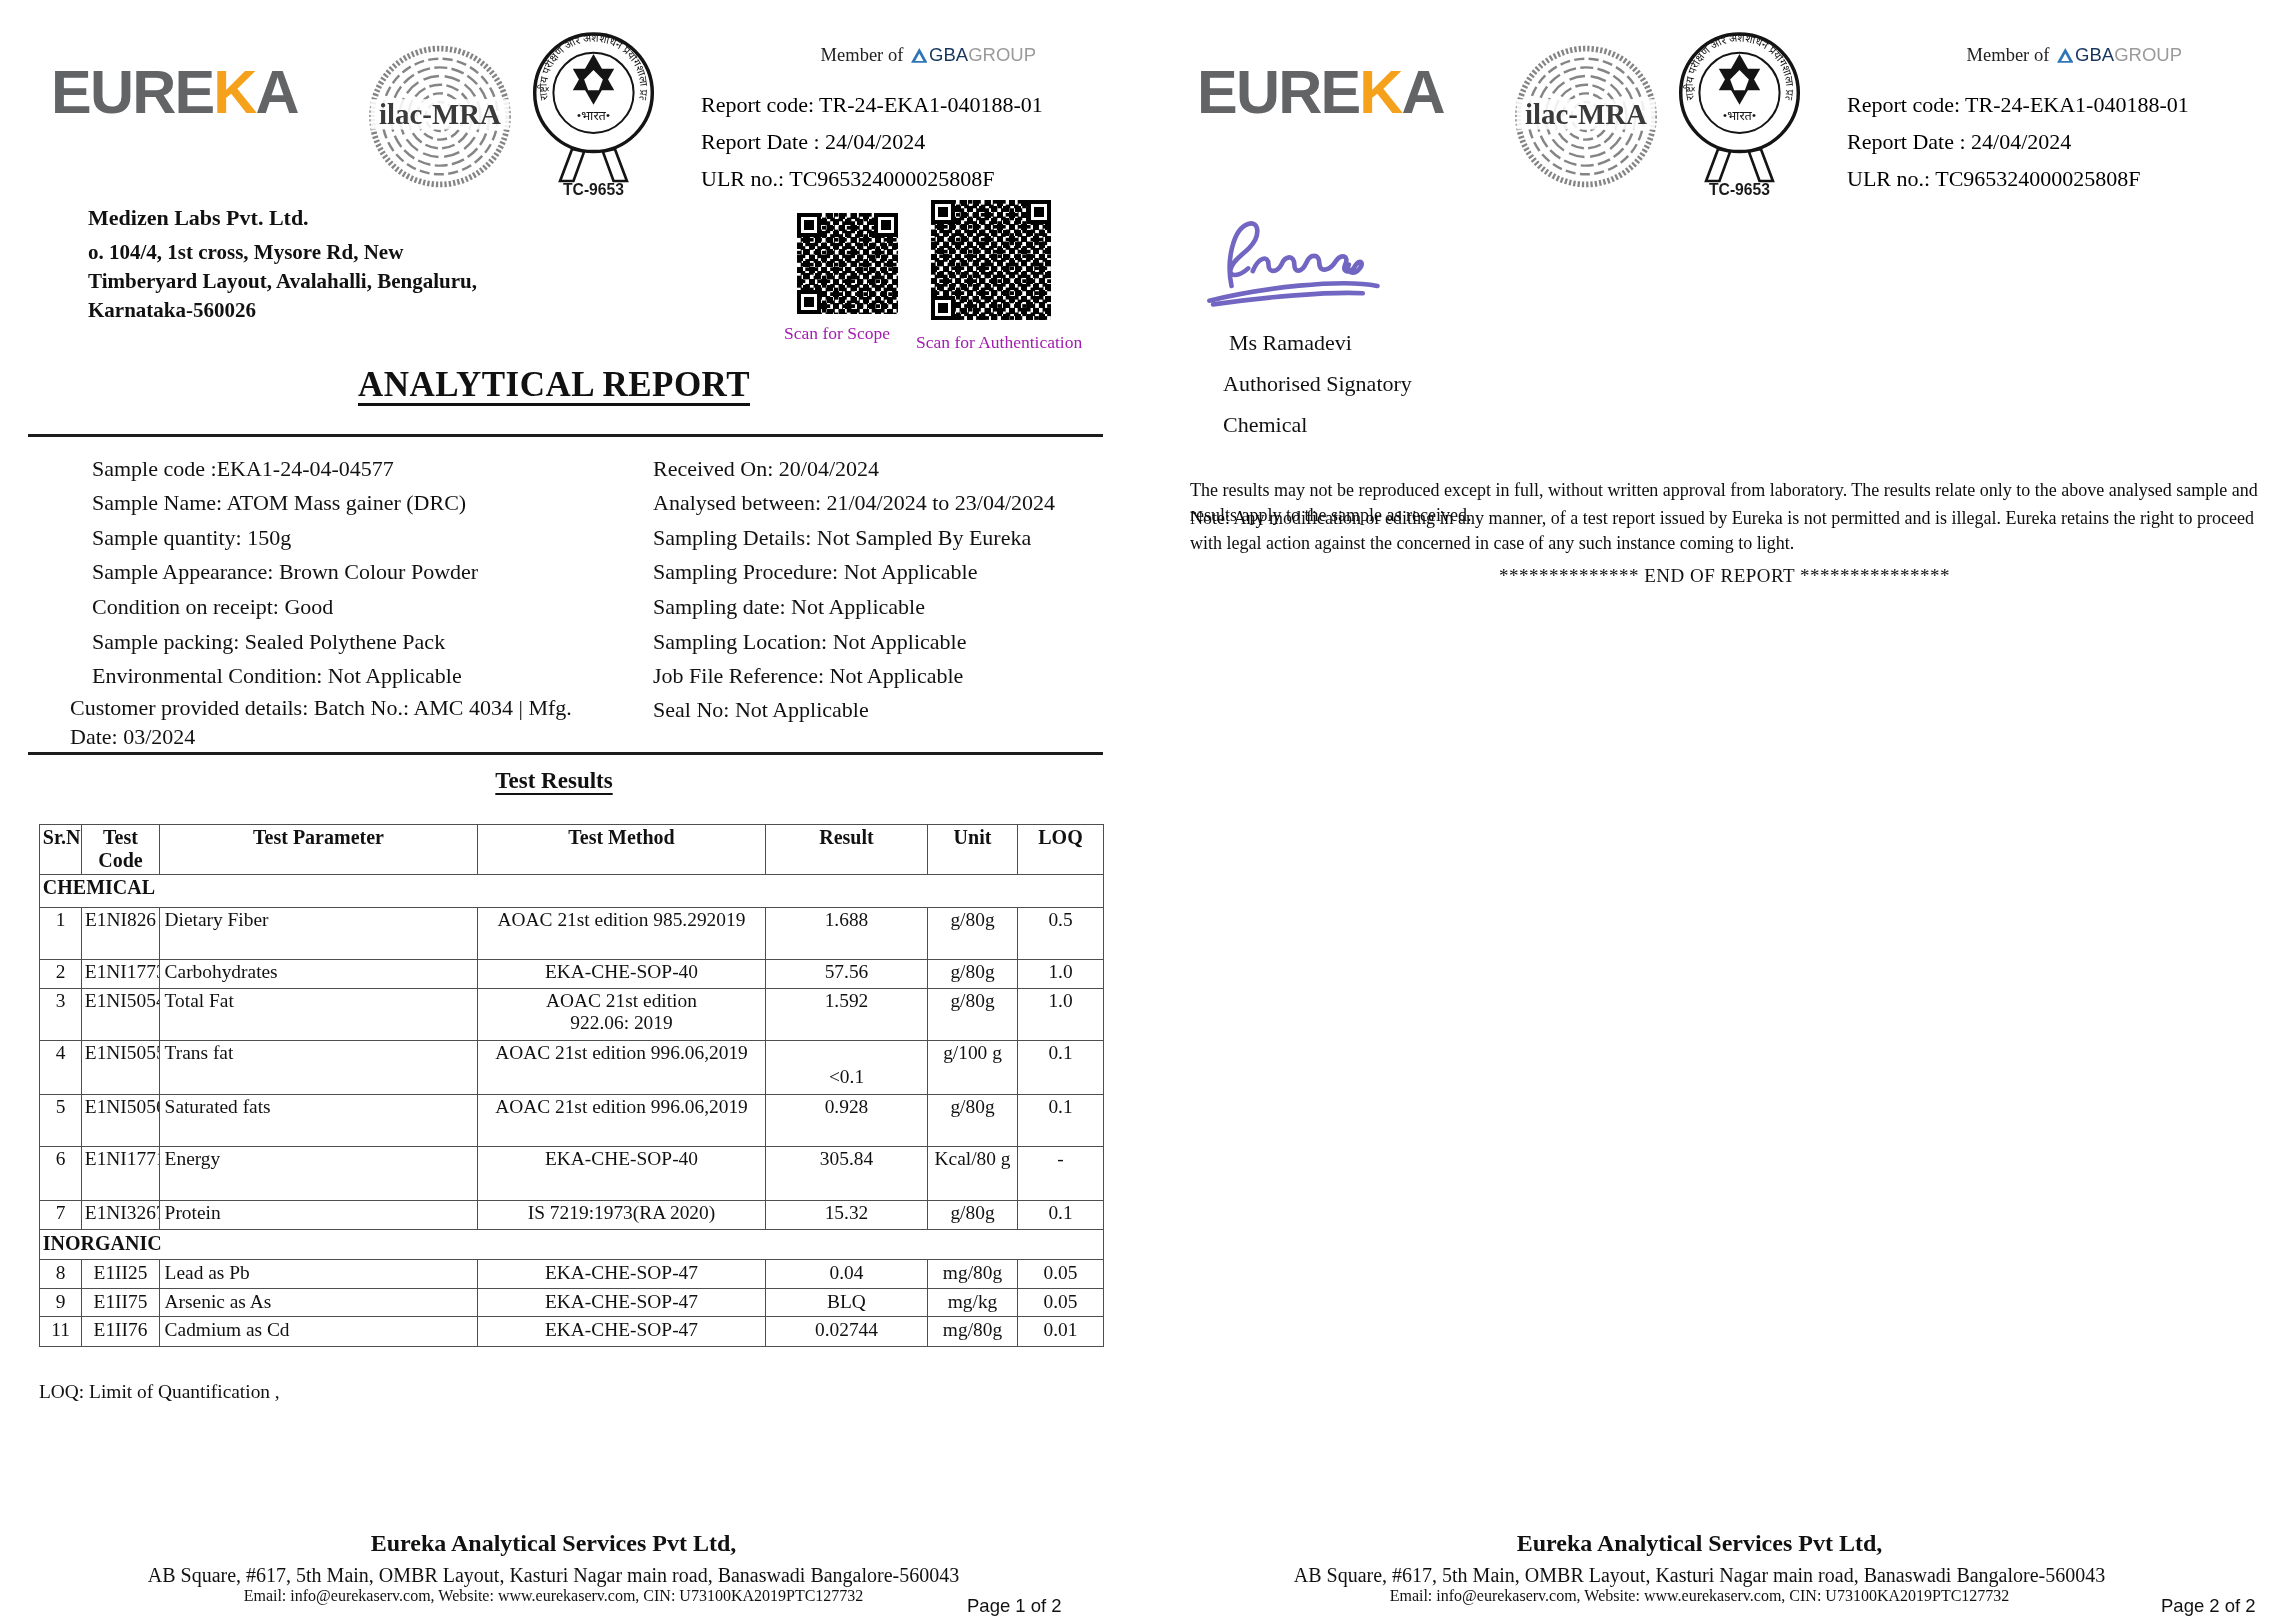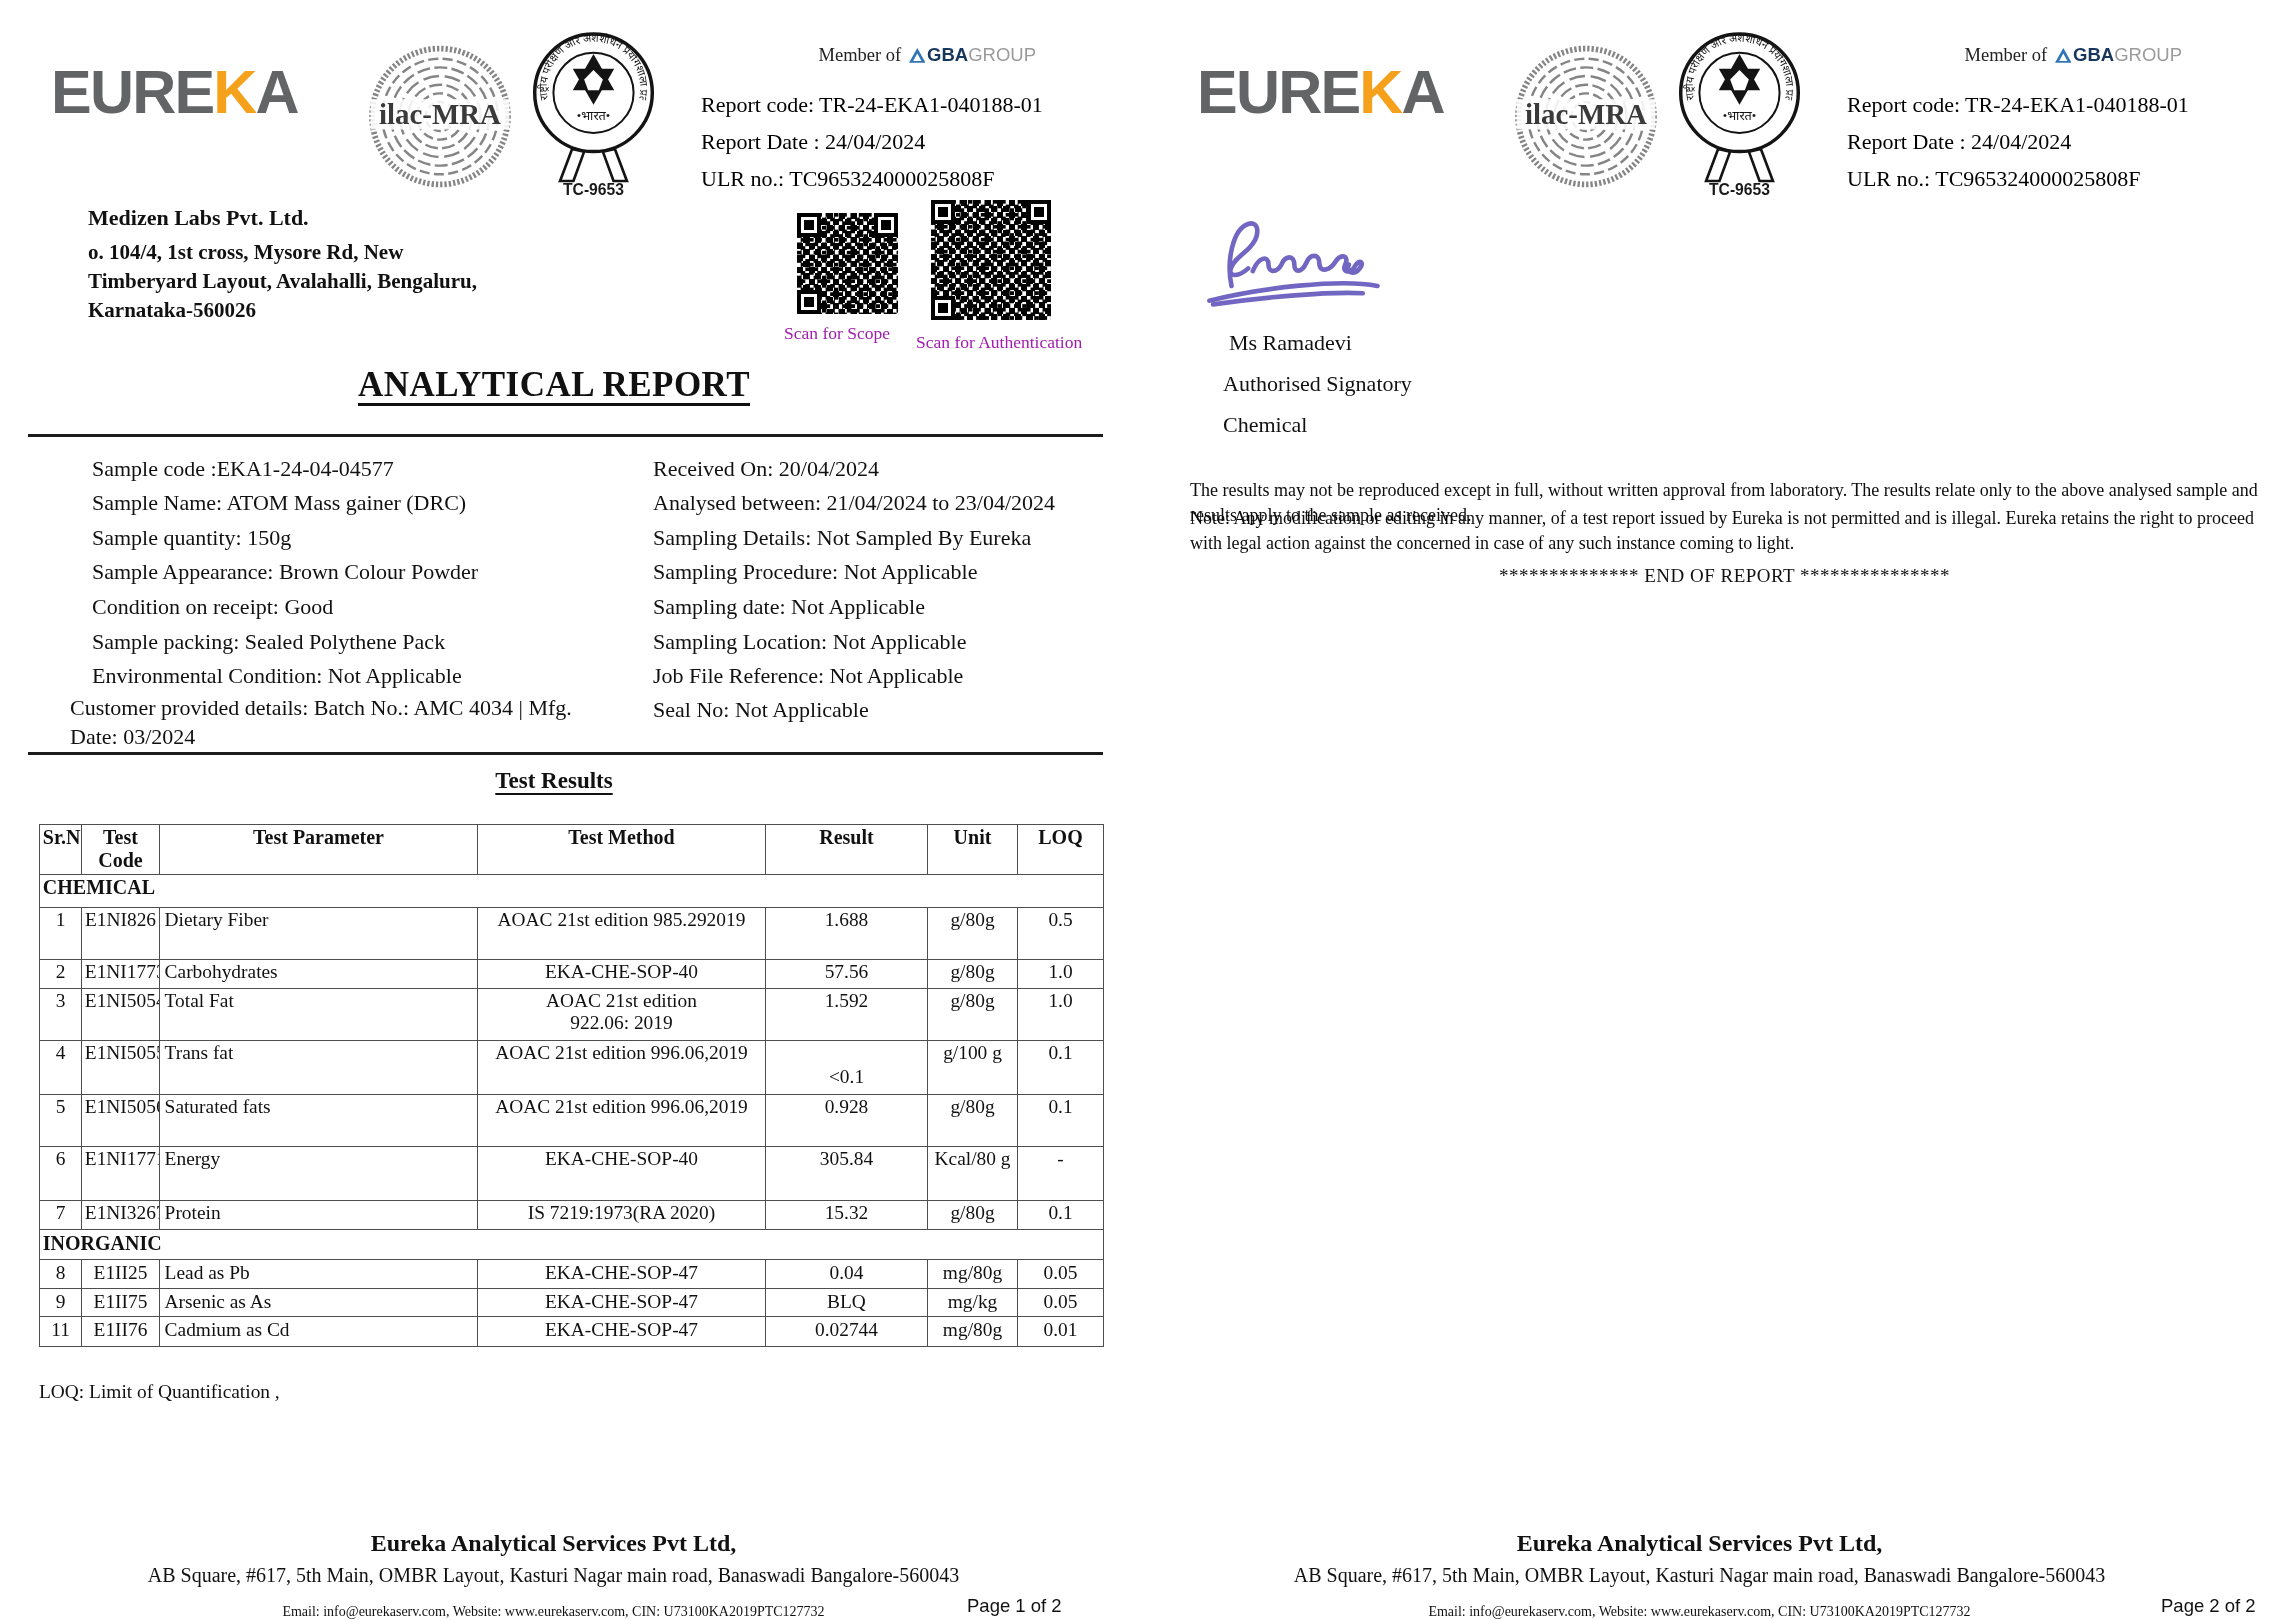--- a/index.html
+++ b/index.html
@@ -9,21 +9,21 @@
 
   
   .eureka { position:absolute; left:51px; top:57px; font-family:"Liberation Sans", sans-serif; font-weight:700; font-size:61px; letter-spacing:-1.8px; color:#636466; }
   .eureka .accent { color:#f5a11c; }
   .ilac { position:absolute; left:367px; top:37px; width:146px; height:159px; }
   .nabl { position:absolute; left:526px; top:29.5px; width:135px; }
   .nabl svg { width:135px; height:155px; display:block; }
   .nabl .tc { text-align:center; font-family:"Liberation Sans", sans-serif; font-weight:700; font-size:15.7px; color:#1a1a1a; margin-top:-3.7px; }
   .member { position:absolute; left:757px; top:44px; width:279px; text-align:right; font-size:18.5px; color:#222; white-space:nowrap; }
   .member .tri { display:inline-block; vertical-align:-1.8px; margin:0 1.8px 0 7.4px; }
-  .member .gba-b { font-family:"Liberation Sans", sans-serif; font-weight:700; color:#17365d; }
+  .member .gba-b { font-family:"Liberation Sans", sans-serif; font-weight:400; color:#17365d; }
   .member .gba-l { font-family:"Liberation Sans", sans-serif; color:#9b9b9b; }
   .repline { position:absolute; left:701px; font-size:22px; color:#000; white-space:nowrap; }
   .r1 { top:92px; } .r2 { top:129px; } .r3 { top:166px; }
 
   
   .client-name { position:absolute; left:88px; top:205px; font-weight:700; font-size:22px; }
   .client-addr { position:absolute; left:88px; top:238px; font-weight:700; font-size:21px; line-height:29px; width:443px; }
   .qr { position:absolute; background:#fff; }
   .qr .pat { position:absolute; inset:0.9px;
     background-image:
@@ -64,21 +64,21 @@
   .sig-dept { position:absolute; left:77px; top:412px; font-size:22px; }
   .legal { position:absolute; left:44px; width:1069px; font-size:18px; line-height:25px; color:#0d0d0d; }
   #disclaimer { top:450px;margin-top:28px; }
   #legal-note { top:506px; }
   .end-report { position:absolute; left:44px; top:565px; width:1069px; text-align:center; font-size:19px; letter-spacing:0.5px; }
 
   
   .footer { position:absolute; left:55px; top:1530px; width:997px; text-align:center; }
   .f-company { font-weight:700; font-size:24px; }
   .f-addr { font-size:20px; margin-top:6.5px; }
-  .f-contact { font-size:14px; margin-top:17px; }
+  .f-contact { font-size:16px; margin-top:0; }
   .pageno { position:absolute; top:1595px; font-family:"Liberation Sans", sans-serif; font-size:18.5px; color:#111; }
   #pageno1 { left:967px; } #pageno2 { left:1015px; }
 </style>
 </head>
 <body>
 
 <div class="page" id="page1">
 
   <div class="eureka"><span>EURE</span><span class="accent">K</span><span>A</span></div>
 

